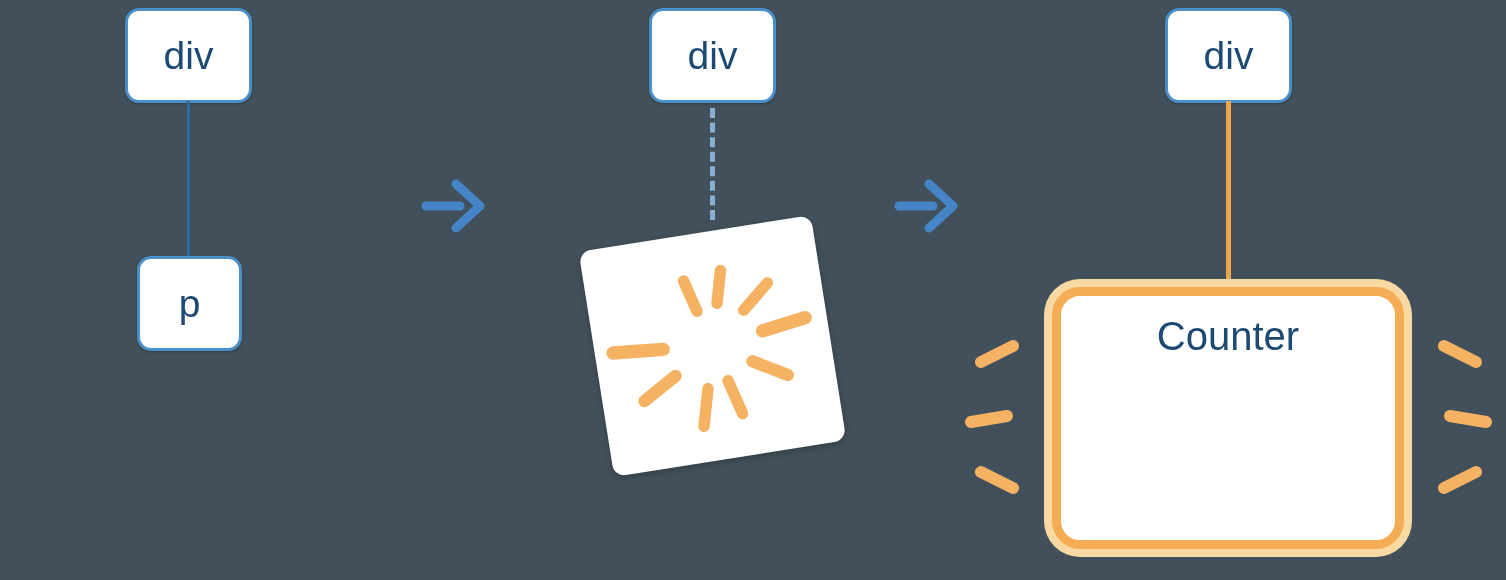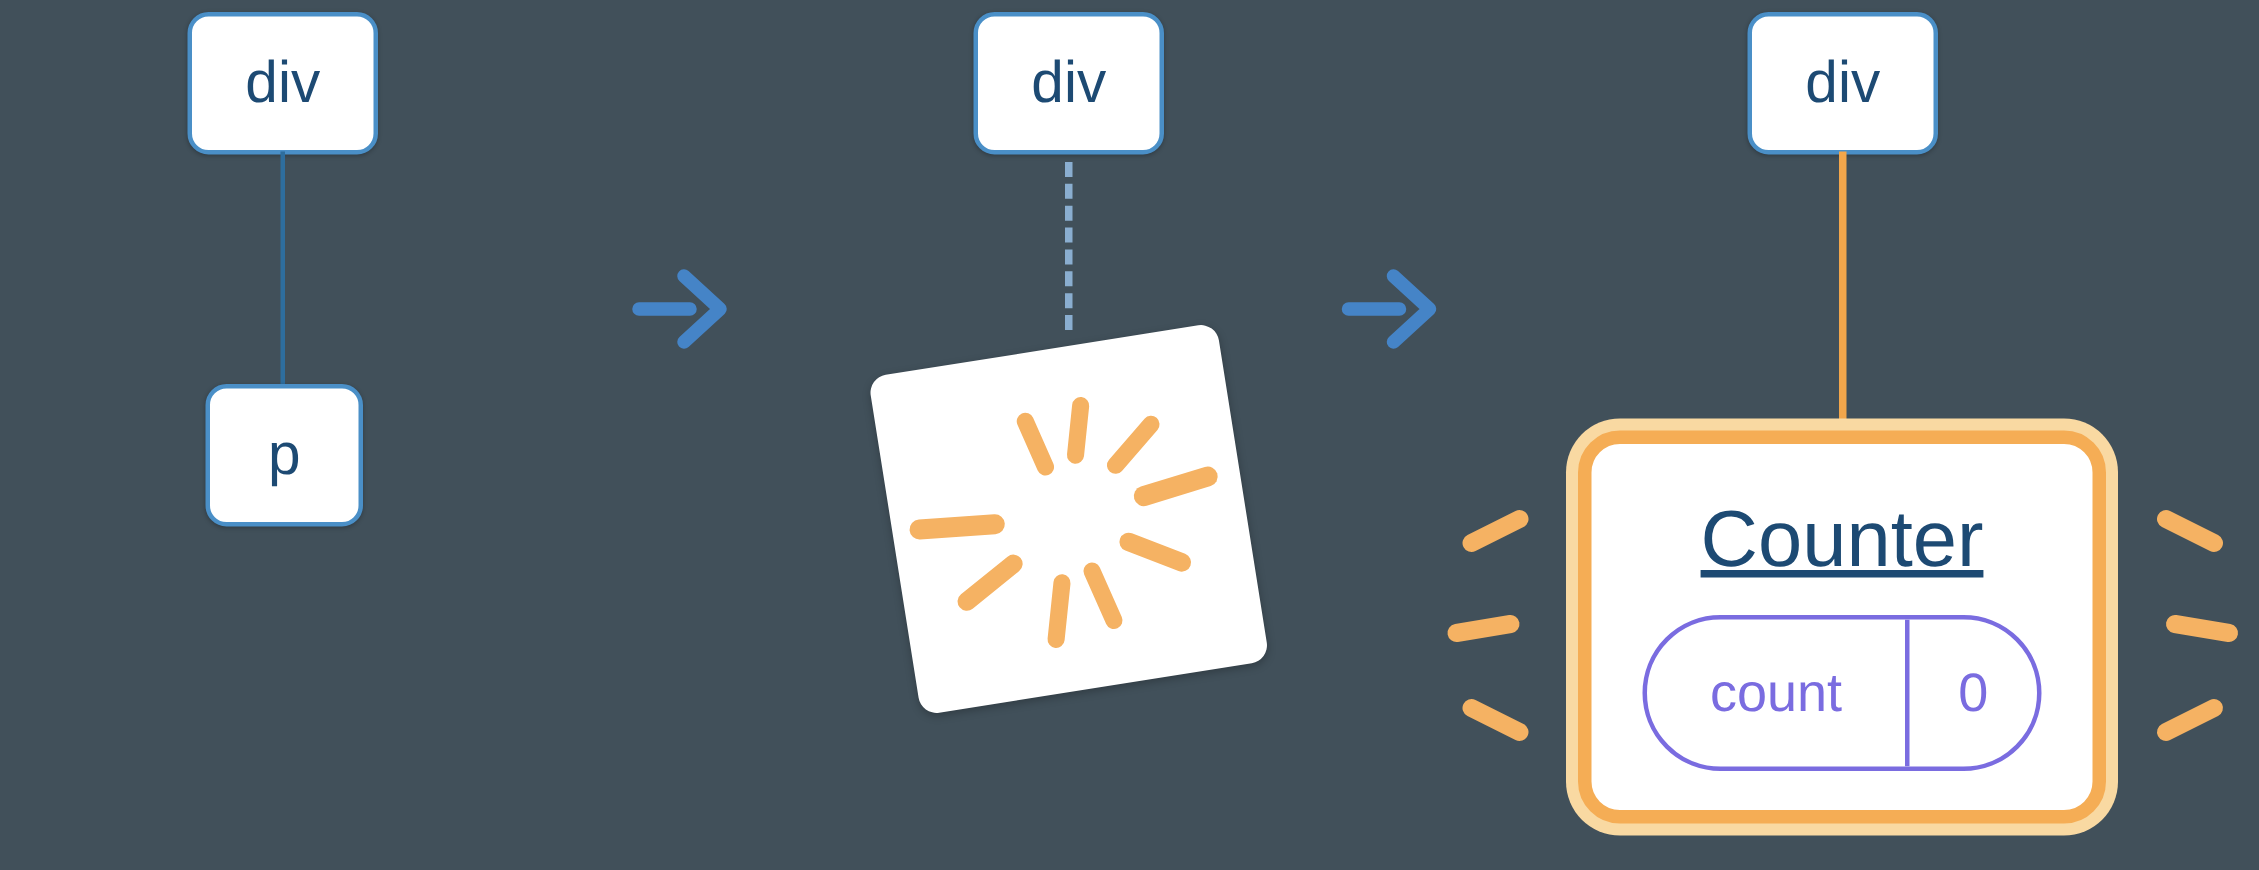--- a/index.html
+++ b/index.html
@@ -66,27 +66,26 @@
     position: absolute;
     left: 1052px; top: 287px;
     width: 352px; height: 262px;
     box-sizing: border-box;
     background: #ffffff;
     border: 9px solid var(--card-border, #f5ad55);
     border-radius: 28px;
     box-shadow: 0 0 0 8px var(--card-glow, #f9d9a2);
   }
   .counter-title {
-    margin-top: 40px;
+    margin-top: 16px;
     text-align: center;
-    font-size: 53px;
+    font-size: 40px;
     font-weight: 500;
     color: var(--title-text, #1d4a73);
     line-height: 48px;
-    text-decoration: underline;
   }
   .state-pill {
     margin: 26px auto 0 auto;
     width: 266px; height: 104px;
     box-sizing: border-box;
     border: 3px solid var(--purple, #7a6ce0);
     border-radius: 52px;
     background: #ffffff;
     display: flex;
     overflow: hidden;
@@ -140,24 +139,20 @@
 
   <svg class="arrow-svg" style="left:893px; top:174px;" width="72" height="64" viewBox="0 0 72 64">
     <path d="M6 32 H40 M36 10 L60 32 L36 54" fill="none" stroke="currentColor" stroke-width="9" stroke-linecap="round" stroke-linejoin="round"></path>
   </svg>
 
   <div class="node" style="left:1165px; top:8px; width:127px; height:95px;">div</div>
   <div class="edge-orange" style="left:1226px; top:101px; height:188px;"></div>
 
   <div class="counter-card">
     <div class="counter-title">Counter</div>
-    <div class="state-pill">
-      <div class="state-key">count</div>
-      <div class="state-value">0</div>
-    </div>
   </div>
 
   <svg class="sparks" style="left:963px; top:330px;" width="62" height="180" viewBox="0 0 62 180">
     <g stroke="currentColor" fill="none" stroke-linecap="round" stroke-width="12">
       <line x1="50" y1="16" x2="18" y2="32"></line>
       <line x1="44" y1="86" x2="8" y2="92"></line>
       <line x1="50" y1="158" x2="18" y2="142"></line>
     </g>
   </svg>
 

